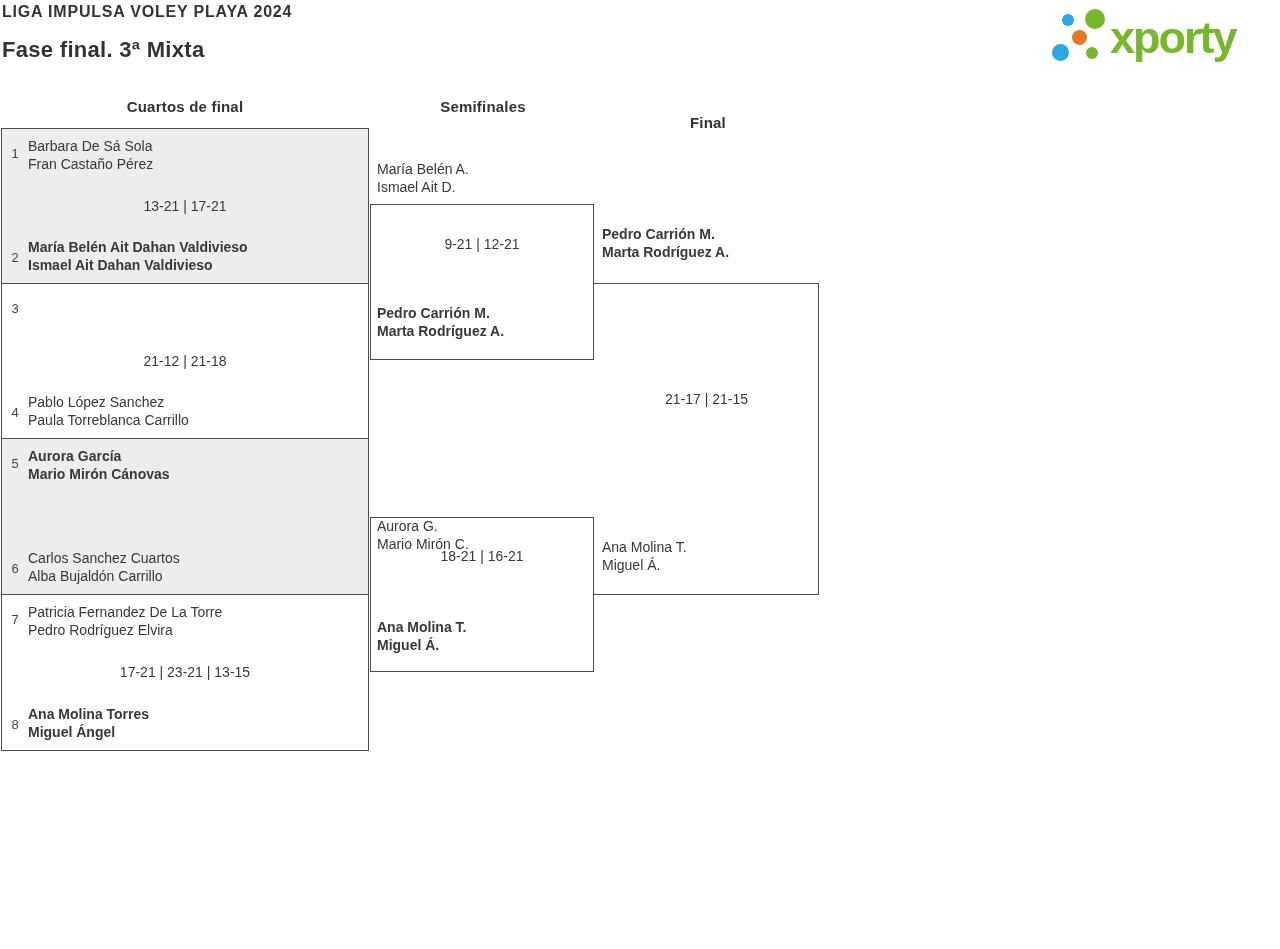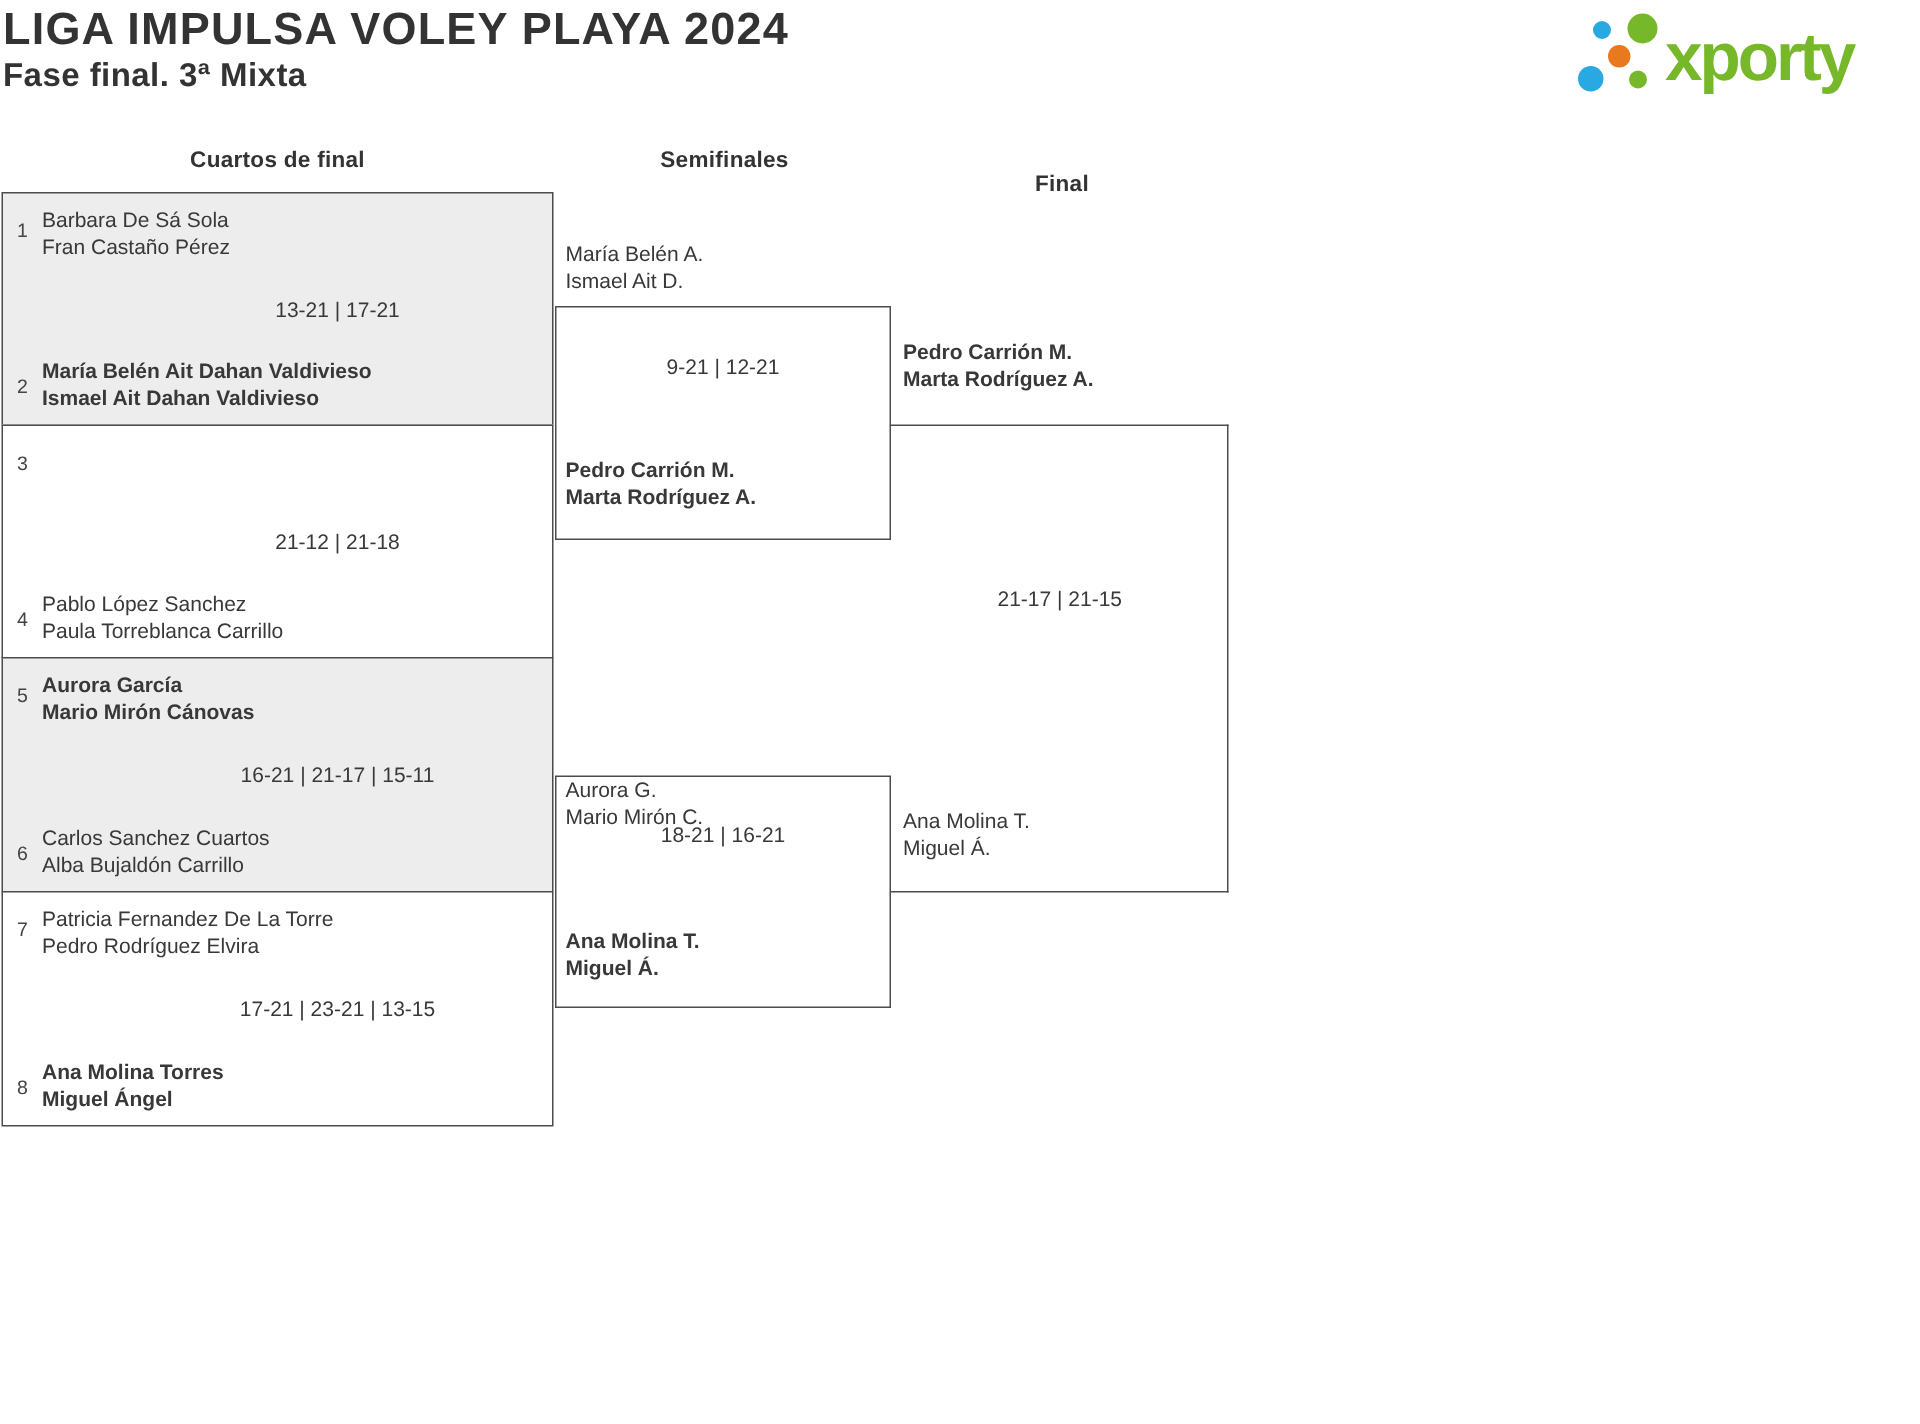--- a/index.html
+++ b/index.html
@@ -2,21 +2,21 @@
 <html><head>
 <meta charset="utf-8">
 <style>
   html,body { margin:0; padding:0; background:#ffffff; }
   #stage {
     position:relative; width:1280px; height:949px; overflow:hidden;
     background:#ffffff; font-family:"Liberation Sans", sans-serif; color:#383838;
   }
   
   .title-line1 {
-    position:absolute; left:2px; top:3px; font-size:30px; font-weight:700;
+    position:absolute; left:2px; top:3px; font-size:16px; font-weight:700;
     letter-spacing:0.8px; color:#333333; white-space:nowrap;
   }
   .title-line2 {
     position:absolute; left:2px; top:37px; font-size:22px; font-weight:700;
     letter-spacing:0.3px; color:#333333; white-space:nowrap;
   }
   
   .logo { position:absolute; left:1050px; top:2px; width:228px; height:72px; cursor:pointer; }
   .dot { position:absolute; border-radius:50%; }
   .dot-blue-sm   { left:12px; top:12px; width:12px; height:12px; background:#29a9e1; }
@@ -57,21 +57,21 @@
   .qf .team { left:26px; }
   .qf .team-a { top:8px; }
   .qf .team-b { bottom:9px; }
   .seed { position:absolute; left:3px; width:20px; text-align:center; font-size:13px; color:#454545; }
   .seed-a { top:17px; }
   .seed-b { bottom:18px; }
   .score {
     position:absolute; left:0; width:100%; text-align:center;
     font-size:14px; color:#383838; white-space:nowrap;
   }
-  .qf .score { top:69px;padding-left:40px; }
+  .qf .score { top:69px; }
   
   .fl { position:absolute; }
   .sf1-team-a { left:377px; top:160px; }
   .sf1-score  { left:370px; top:236px; width:224px; }
   .sf1-team-b { left:377px; top:304px; }
   .sf2-team-a { left:377px; top:485px;margin-top:32px; }
   .sf2-score  { left:370px; top:548px; width:224px; }
   .sf2-team-b { left:377px; top:618px; }
   .f-team-a   { left:602px; top:225px; }
   .f-score    { left:594px; top:391px; width:225px; }
@@ -121,21 +121,20 @@
       <div>Paula Torreblanca Carrillo</div>
     </div>
   </div>
 
   <div class="box qf qf3 shaded">
     <div class="seed seed-a">5</div>
     <div class="team team-a win">
       <div>Aurora García</div>
       <div>Mario Mirón Cánovas</div>
     </div>
-    <div class="score">16-21 | 21-17 | 15-11</div>
     <div class="seed seed-b">6</div>
     <div class="team team-b">
       <div>Carlos Sanchez Cuartos</div>
       <div>Alba Bujaldón Carrillo</div>
     </div>
   </div>
 
   <div class="box qf qf4">
     <div class="seed seed-a">7</div>
     <div class="team team-a">

